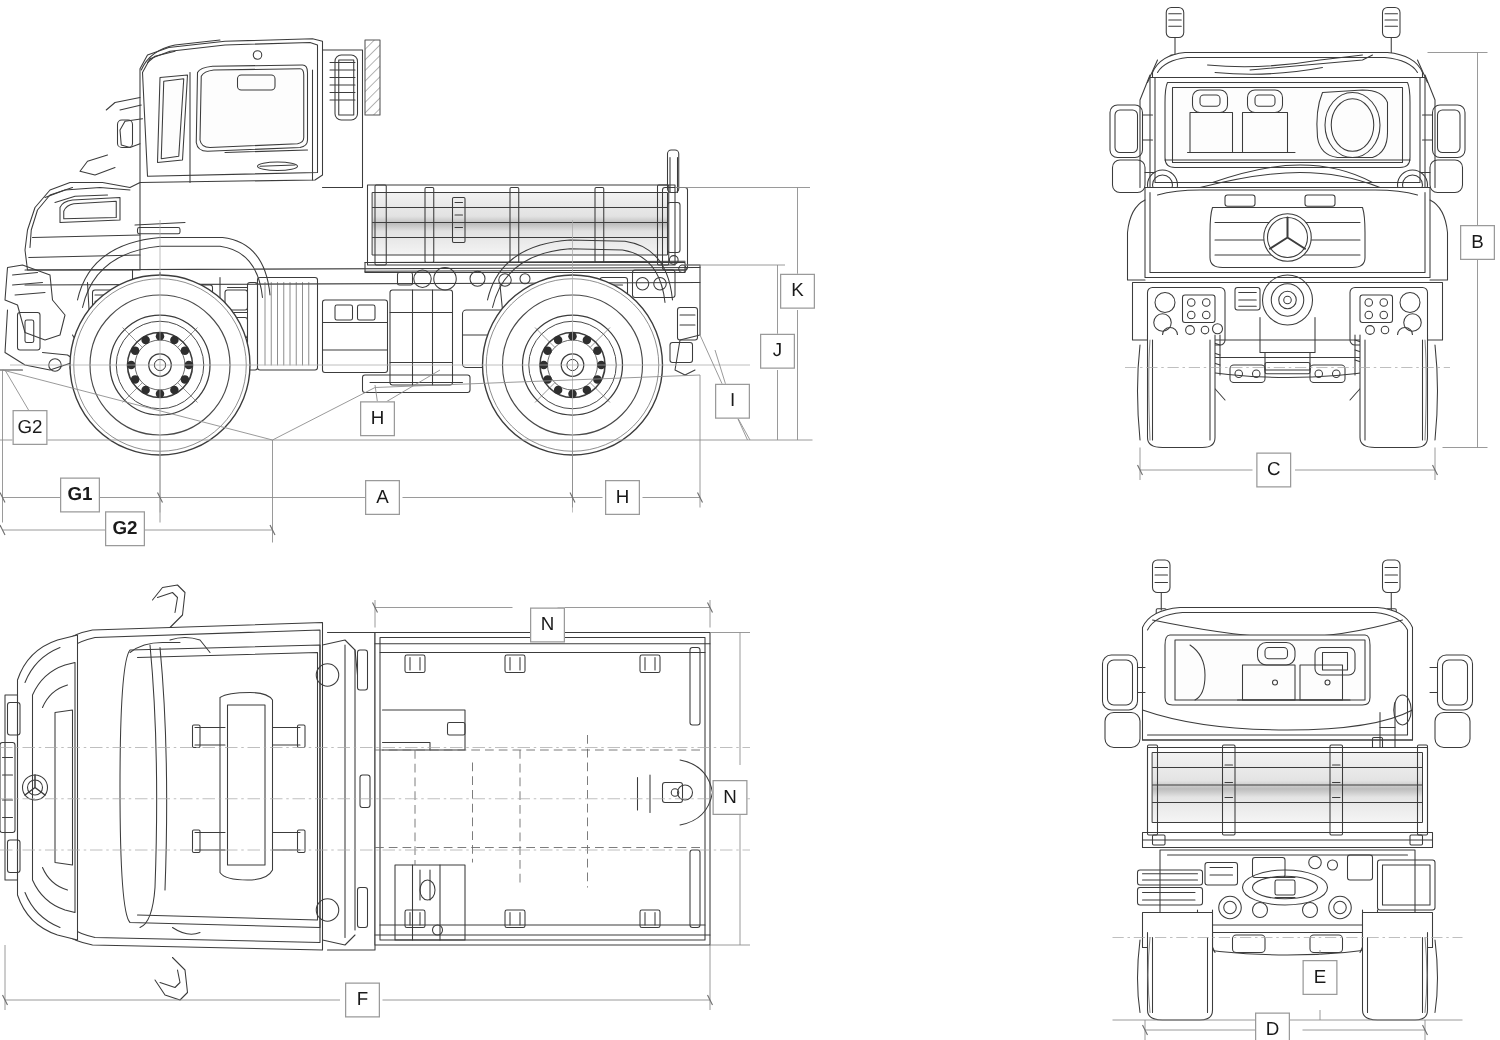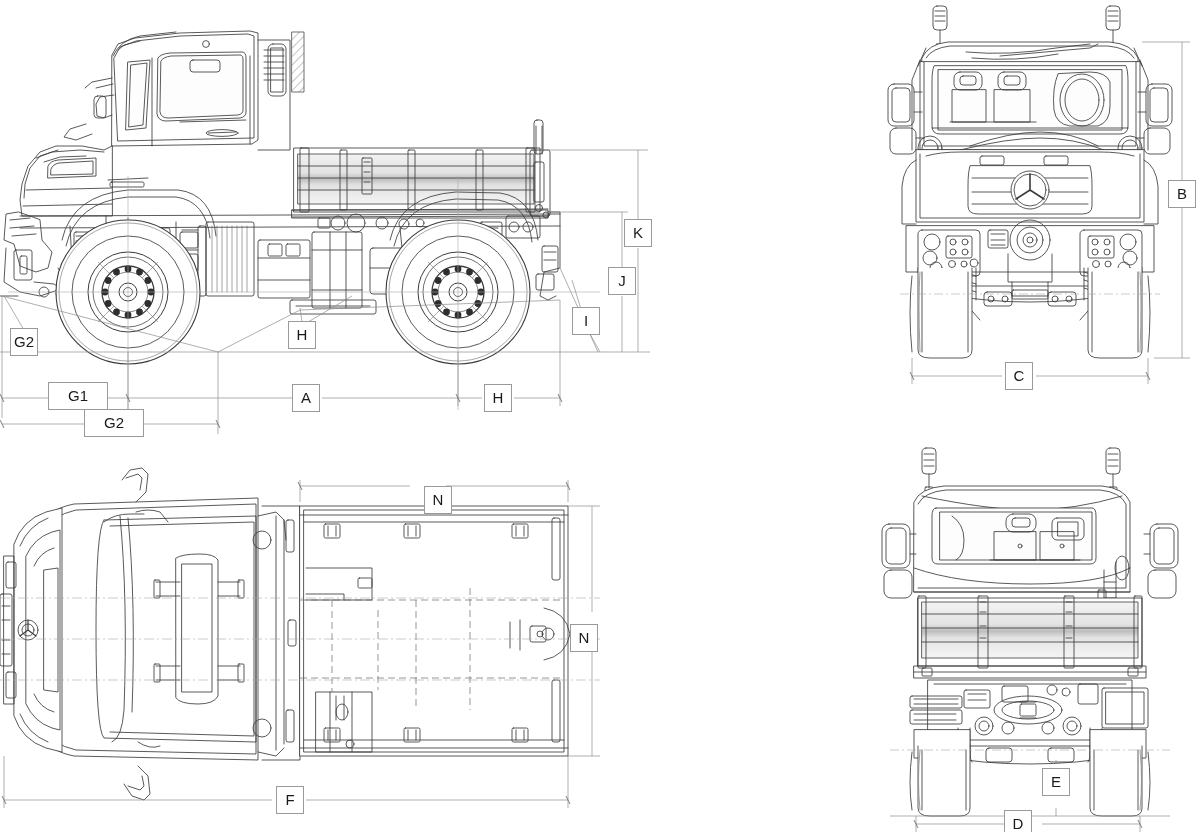--- a/index.html
+++ b/index.html
@@ -18,21 +18,21 @@
     width:28px;height:28px;
     border:1px solid #9a9a9a;
     background:#ffffff;
     color:#1a1a1a;
     font-size:15px;
     line-height:26px;
     text-align:center;
     letter-spacing:0px;
     z-index:40;
   }
-  .lbl.w2{width:60px;}
+  .lbl.w2{width:32px;font-weight:bold;}
 </style>
 </head>
 <body>
 
 <div id="sheet">
 
   <svg class="view" style="left:0;top:0;" width="680" height="440" viewBox="0 0 680 440">
     <defs>
       <linearGradient id="sideBoardG" x1="0" y1="0" x2="0" y2="1">
         <stop offset="0%" stop-color="#f2f2f2"></stop>

